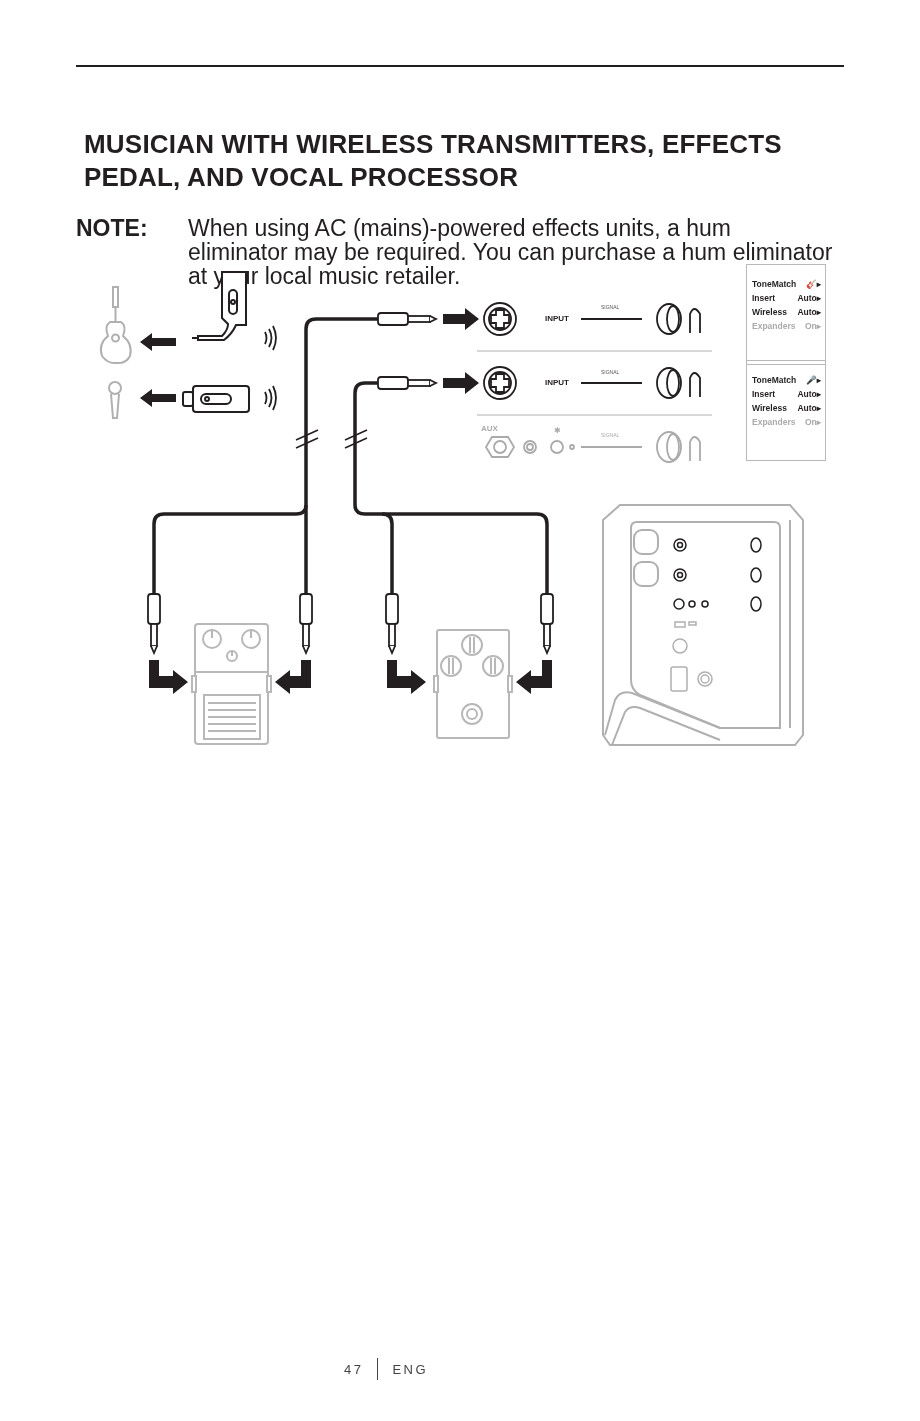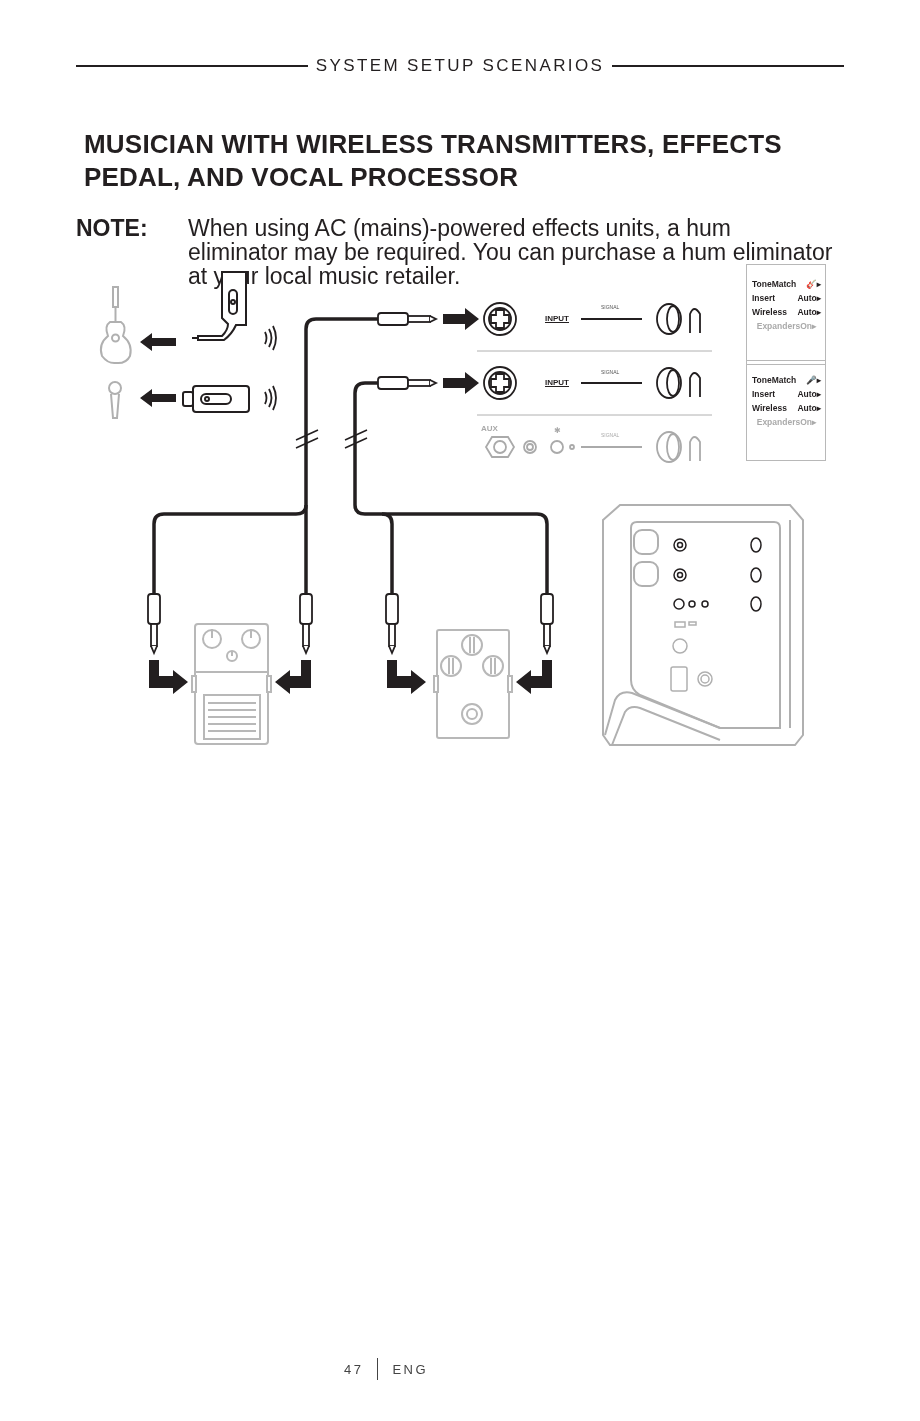--- a/index.html
+++ b/index.html
@@ -7,33 +7,32 @@
   .header { position:absolute; top:54px; left:76px; width:768px; height:24px; display:flex; align-items:center; }
   .header .rule { flex:1; height:1.5px; background:#231f20; }
   .header .title { padding:0 8px; font-size:17px; letter-spacing:2.4px; color:#231f20; white-space:nowrap; }
   .page-title { position:absolute; top:120px; left:76px; width:760px; font-size:26px; font-weight:bold; line-height:33px; letter-spacing:0.2px; margin:8px; }
   .note { position:absolute; top:216px; left:76px; width:760px; display:flex; font-size:23px; line-height:24px;gap:44px; }
   .note .label { font-weight:bold; width:68px; flex:none; }
   .note .text { flex:1; }
   .diagram { position:absolute; top:260px; left:0; width:920px; height:500px; }
   .menu-box { position:absolute; width:80px; height:101px; border:1.5px solid #b8b8b8; box-sizing:border-box; font-size:8.5px; font-weight:bold; padding:12px 4px 0 5px; }
   .menu-row { display:flex; justify-content:space-between; height:14px; line-height:14px; color:#231f20; }
-  .menu-row.dim { color:#aaaaaa;justify-content:center; }
-  .panel-label { position:absolute; font-size:8px; font-weight:bold;text-decoration:underline; }
+  .menu-row.dim { color:#aaaaaa; }
+  .panel-label { position:absolute; font-size:8px; font-weight:bold; }
   .signal-label { position:absolute; font-size:5px; color:#555; }
   .aux-label { position:absolute; font-size:8px; font-weight:bold; color:#aaa; }
   .footer { position:absolute; top:1358px; left:0; width:772px; display:flex; justify-content:center; align-items:center; font-size:13px; letter-spacing:2.5px; color:#444; }
   .footer .sep { width:1px; height:22px; background:#444; margin:0 14px; }
 </style>
 </head>
 <body>
 
 <div class="header">
   <div class="rule"></div>
-  <div class="title">SYSTEM SETUP SCENARIOS</div>
   <div class="rule"></div>
 </div>
 
 <h1 class="page-title">MUSICIAN WITH WIRELESS TRANSMITTERS, EFFECTS PEDAL, AND VOCAL PROCESSOR</h1>
 
 <div class="note">
   <div class="label">NOTE:</div>
   <div class="text">When using AC (mains)-powered effects units, a hum eliminator may be required. You can purchase a hum eliminator at your local music retailer.</div>
 </div>
 

